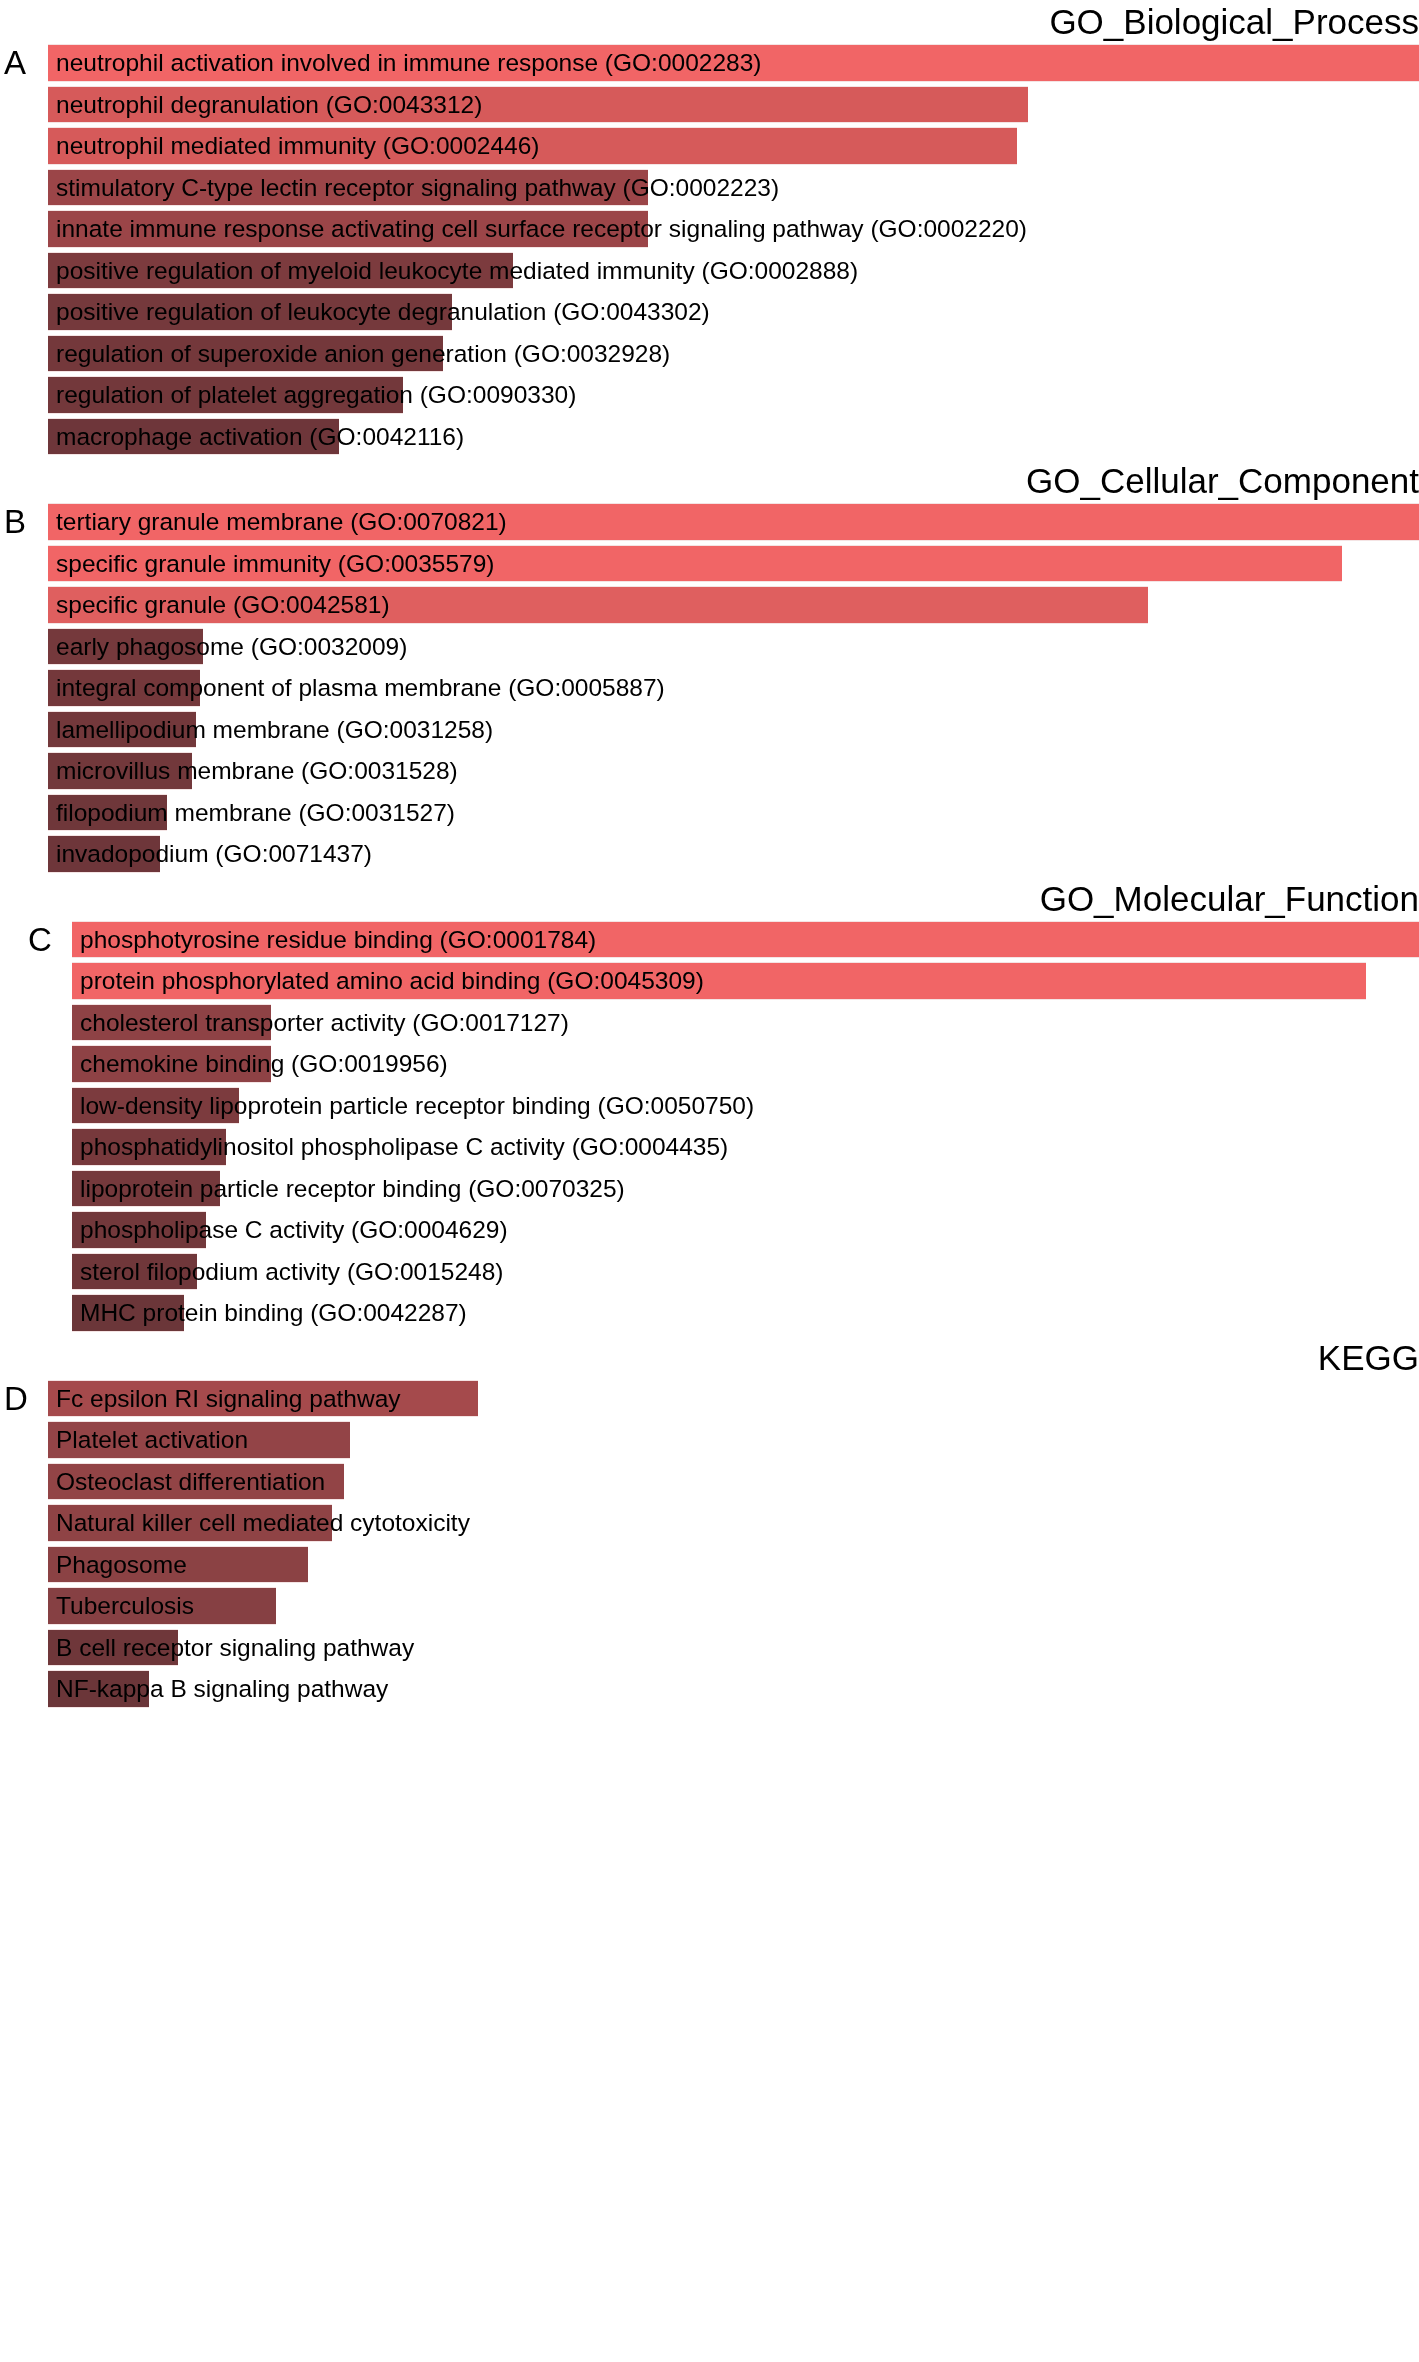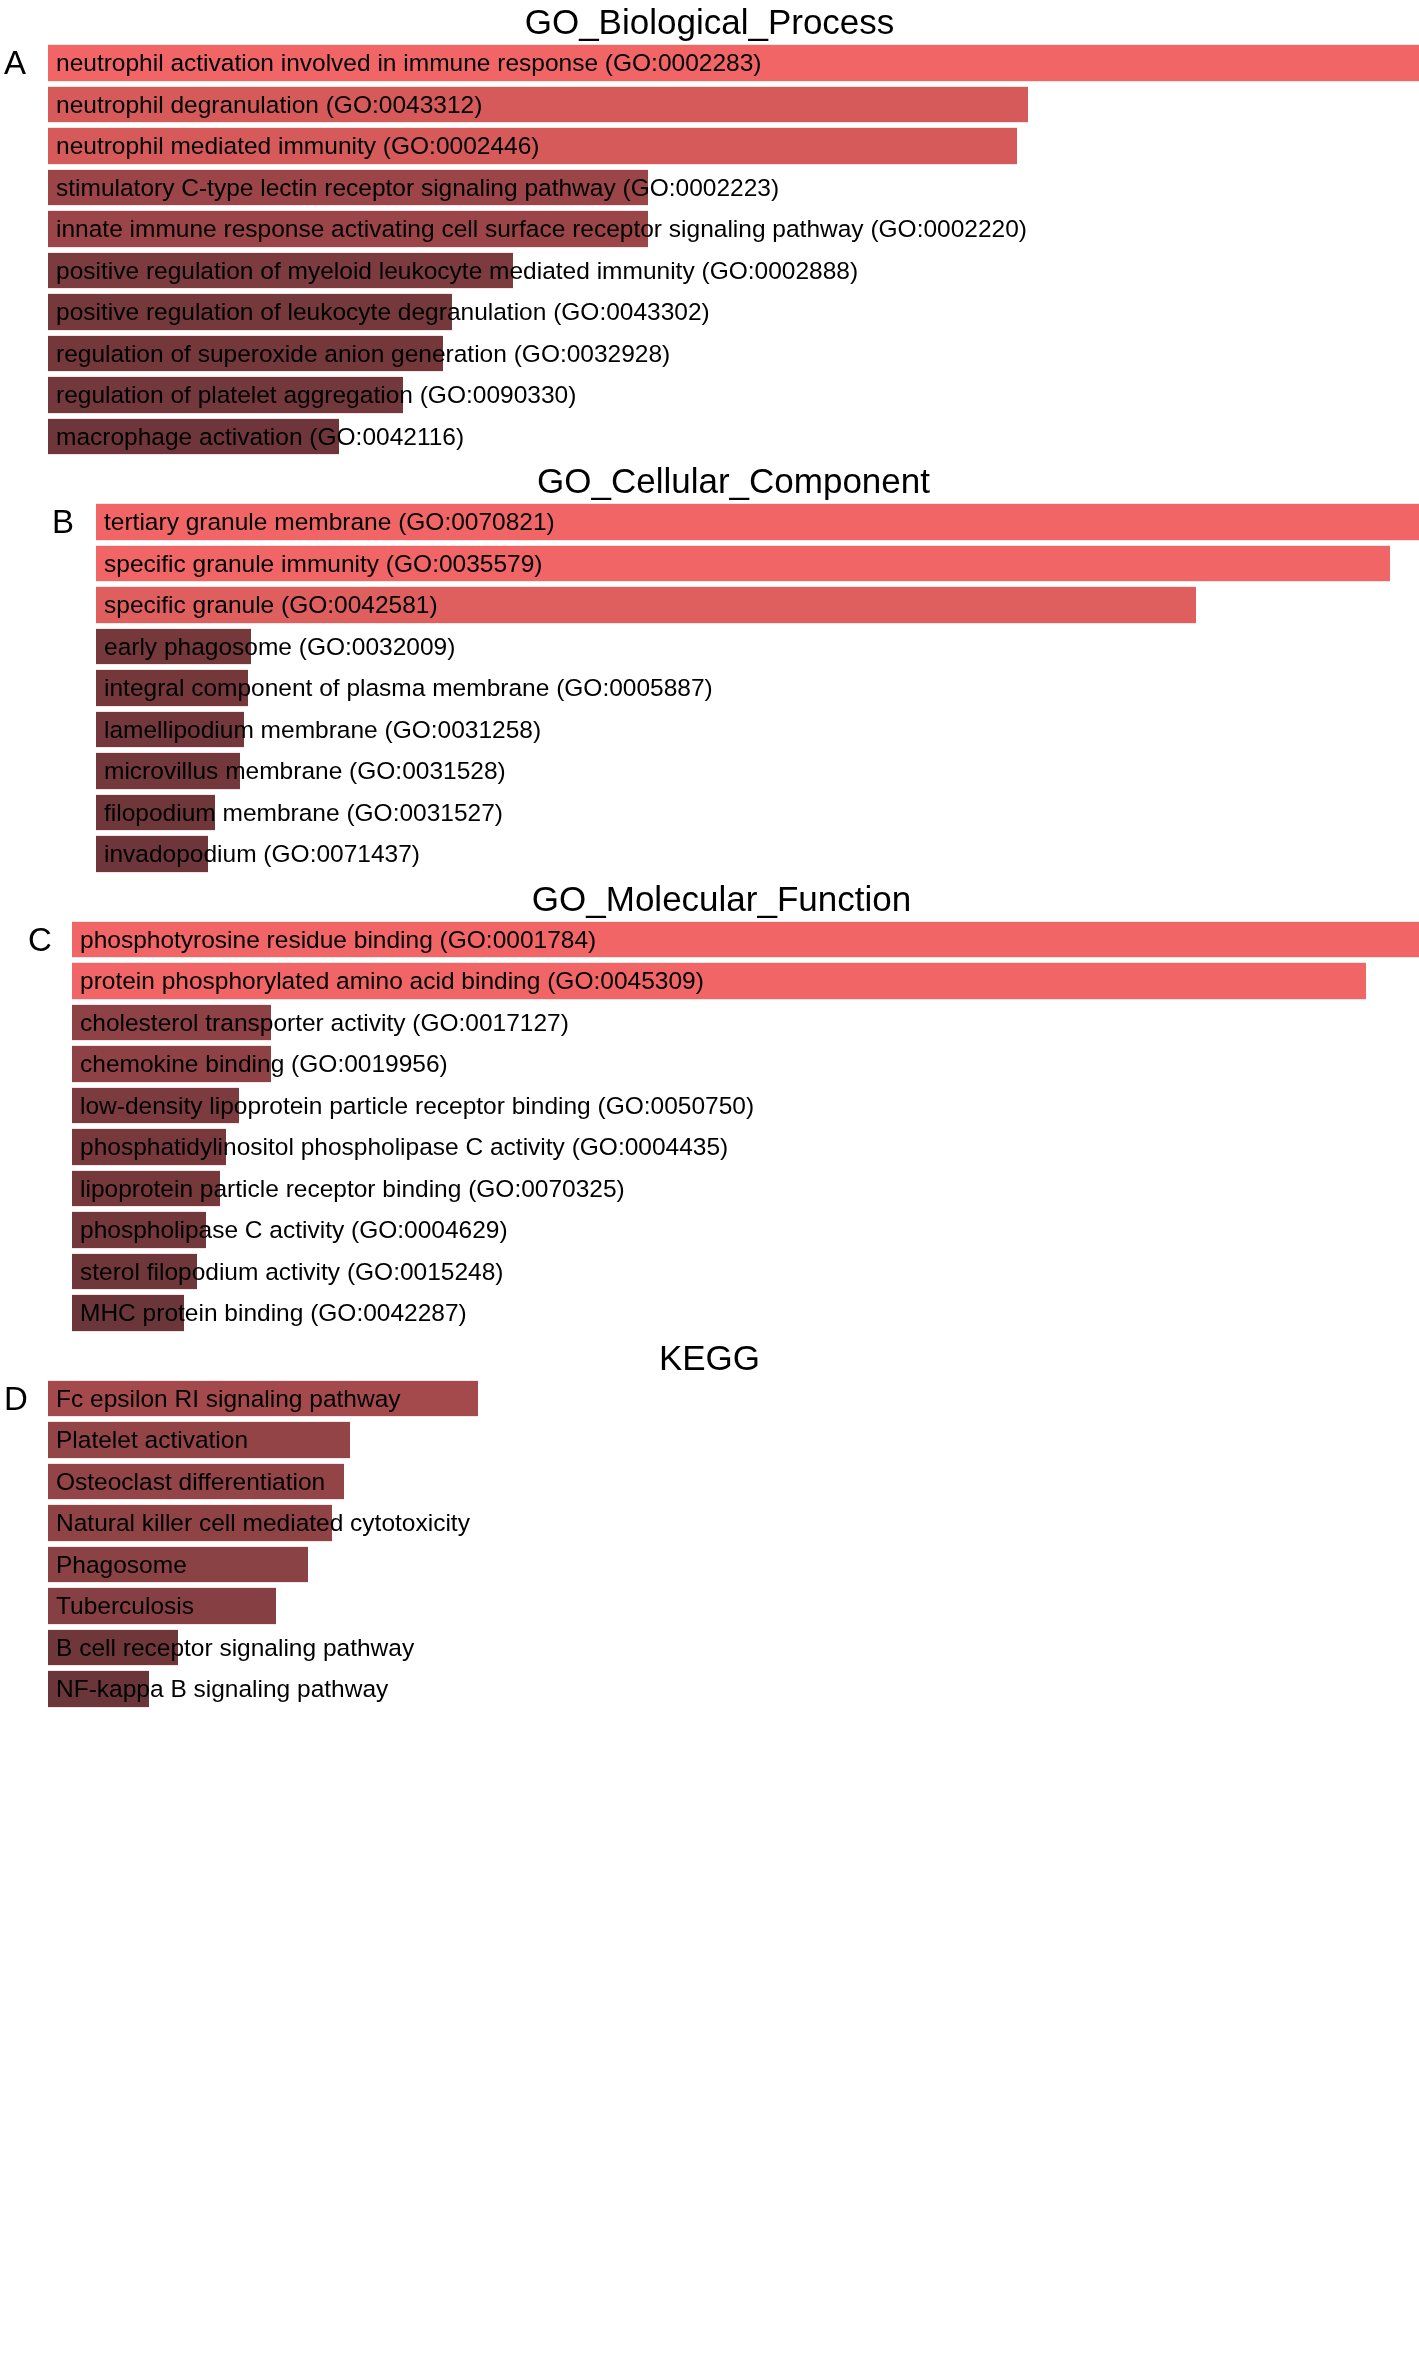--- a/index.html
+++ b/index.html
@@ -22,21 +22,21 @@
     height: 2362px;
   }
 
   .panel {
     position: relative;
     width: 100%;
     box-sizing: border-box;
   }
 
   .panel-title {
-    text-align: center;
+    text-align: right;
     font-size: 35px;
     line-height: 40px;
     font-weight: 400;
     letter-spacing: 0px;
     font-family: "Liberation Sans", sans-serif;
     color: #000;
     height: 44px;
     padding-top: 2px;
     box-sizing: border-box;
   }
@@ -82,21 +82,21 @@
     line-height: 37.5px;
     font-size: 24.5px;
     white-space: nowrap;
     font-family: "Liberation Sans", sans-serif;
     color: #000;
     z-index: 3;
   }
 
   
   #panel-a { padding-top: 0px; }
-  #panel-b { padding-top: 0px; padding-left: 48px; }
+  #panel-b { padding-top: 0px; }
   #panel-c { padding-top: 0px; padding-left: 24px; }
   #panel-d { padding-top: 0px; }
 </style>
 </head>
 <body>
 
 <div class="figure">
 
   <div class="panel" id="panel-a">
     <div class="panel-title">GO_Biological_Process</div>

